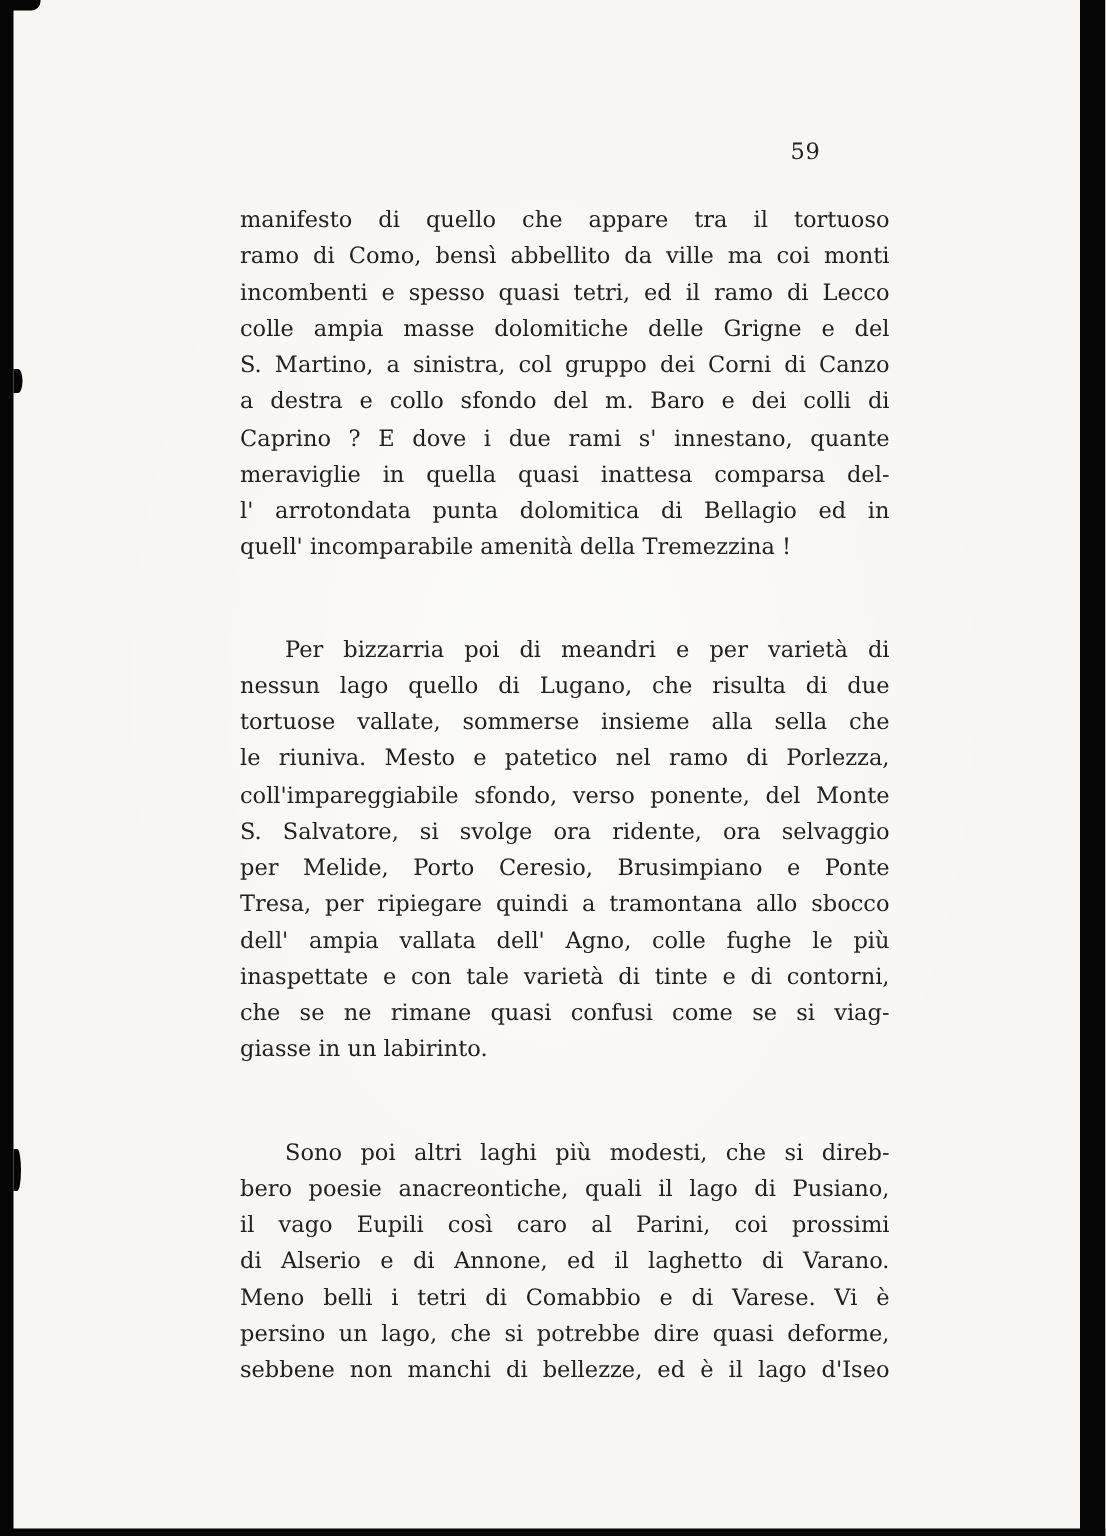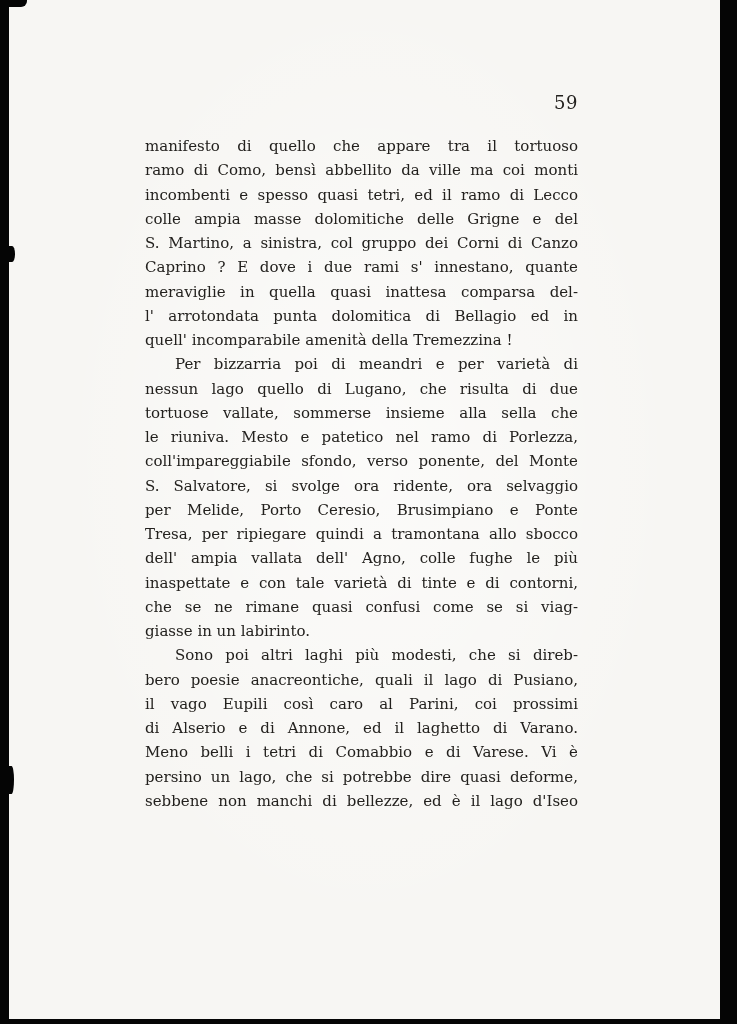--- a/index.html
+++ b/index.html
@@ -34,45 +34,45 @@
     background: var(--edge, #050505);
   }
   .blemish.b1 { left: 0; top: 0; width: 27px; height: 7px; border-radius: 0 0 6px 0; }
   .blemish.b2 { left: 9px; top: 246px; width: 6px; height: 16px; border-radius: 0 70% 70% 0; }
   .blemish.b3 { left: 9px; top: 766px; width: 5px; height: 28px; border-radius: 0 60% 60% 0; }
   
   .page-number {
     position: absolute;
     left: 527px;
     top: 92px;
-    font-size: 18px;
+    font-size: 15px;
     letter-spacing: 0.5px;
     color: var(--ink, #23211e);
-    margin-left: 27px;
   }
   
   .page-text {
     position: absolute;
-    left: 145px;
+    left: 160px;
     top: 134px;
     width: 433px;
     font-size: 15px;
     line-height: 24.25px;
     color: var(--ink, #23211e);
   }
   .paragraph { margin: 0; }
   .line {
     text-align: justify;
     text-align-last: justify;
   }
   .line.lastline {
     text-align-last: left;
   }
   .line.indent {
     text-indent: 30px;
+    margin-top: 44px;
   }
 </style>
 </head>
 <body>
 
 <div class="scan-page">
   <div class="edge left"></div>
   <div class="edge right"></div>
   <div class="edge bottom"></div>
   <div class="blemish b1"></div>
@@ -81,20 +81,21 @@
 
   <div class="page-number">59</div>
 
   <div class="page-text">
       <div class="paragraph">
         <div class="line">manifesto di quello che appare tra il tortuoso</div>
         <div class="line">ramo di Como, bensì abbellito da ville ma coi monti</div>
         <div class="line">incombenti e spesso quasi tetri, ed il ramo di Lecco</div>
         <div class="line">colle ampia masse dolomitiche delle Grigne e del</div>
         <div class="line">S. Martino, a sinistra, col gruppo dei Corni di Canzo</div>
+        <div class="line">a destra e collo sfondo del m. Baro e dei colli di</div>
         <div class="line">Caprino ? E dove i due rami s' innestano, quante</div>
         <div class="line">meraviglie in quella quasi inattesa comparsa del-</div>
         <div class="line">l' arrotondata punta dolomitica di Bellagio ed in</div>
         <div class="line lastline">quell' incomparabile amenità della Tremezzina !</div>
       </div>
       <div class="paragraph">
         <div class="line indent">Per bizzarria poi di meandri e per varietà di</div>
         <div class="line">nessun lago quello di Lugano, che risulta di due</div>
         <div class="line">tortuose vallate, sommerse insieme alla sella che</div>
         <div class="line">le riuniva. Mesto e patetico nel ramo di Porlezza,</div>

